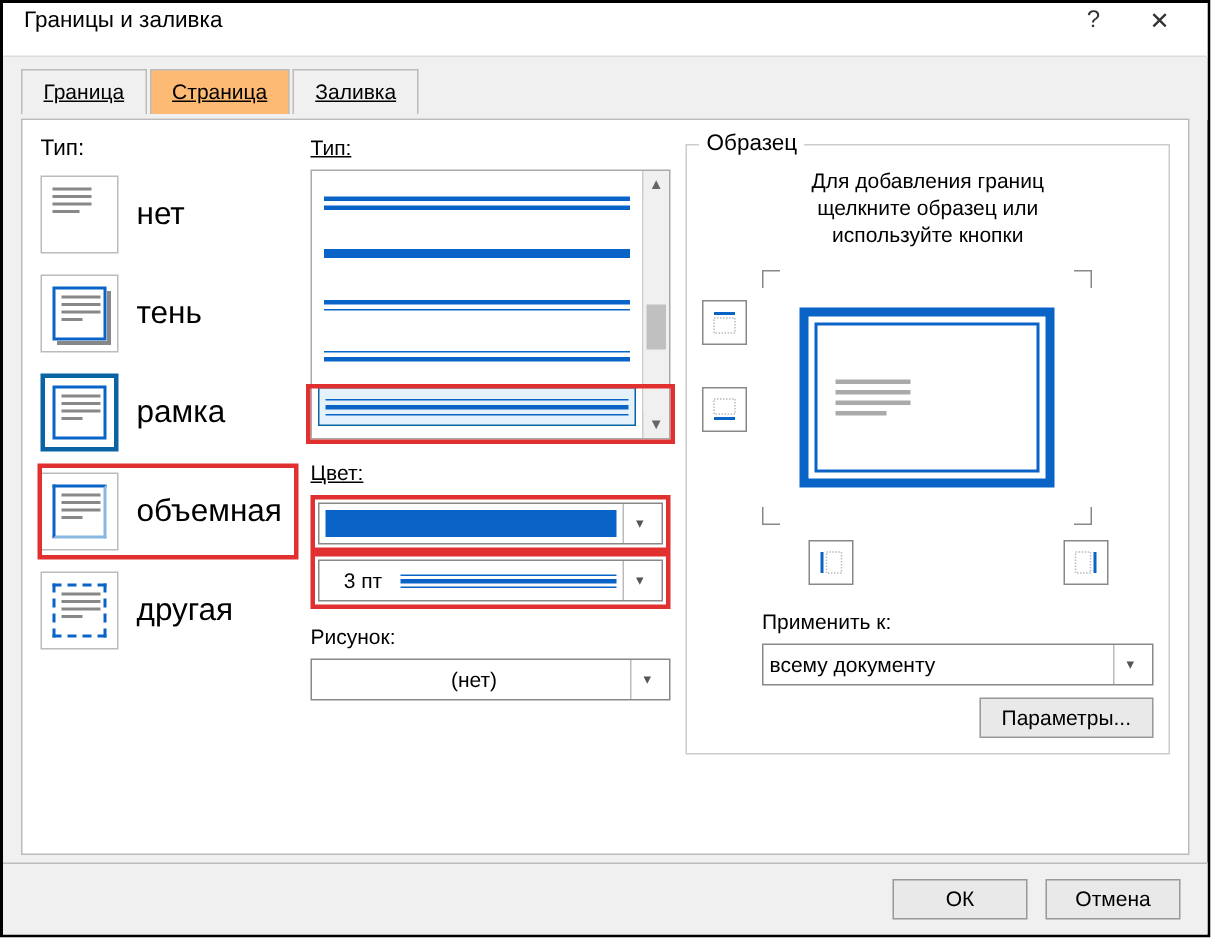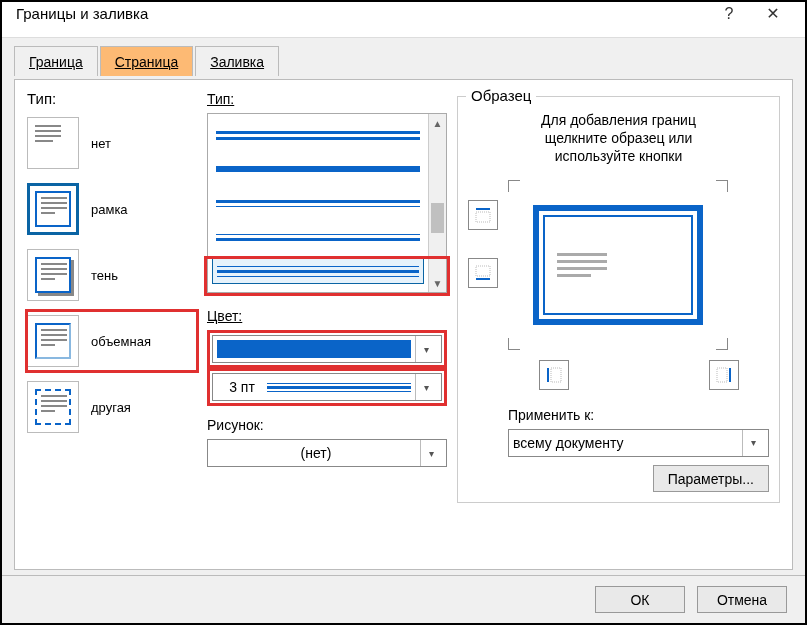--- a/index.html
+++ b/index.html
@@ -42,21 +42,21 @@
   .type-option {
     display: flex; align-items: center; gap: 12px; height: 60px; cursor: pointer;
     margin-bottom: 6px;
   }
   .type-icon {
     width: 52px; height: 52px; border: 1px solid #bbb; background: #fff;
     display: flex; align-items: center; justify-content: center;
   }
   .type-option.selected .type-icon { border: 3px solid #0a64a4; }
   .type-icon-inner { width: 36px; height: 36px; display: block; }
-  .type-label { font-size: 13px; }
+  .type-label { font-size: 21px; }
 
   
   .style-list {
     border: 1px solid #aaa; height: 180px; background: #fff; position: relative;
     display: flex; flex-direction: column; overflow: hidden;
   }
   .style-scroll {
     position: absolute; right: 0; top: 0; bottom: 0; width: 18px;
     background: #f0f0f0; border-left: 1px solid #ccc; display: flex; flex-direction: column;
   }
@@ -176,46 +176,46 @@
                 <i></i>
                 <i></i>
                 <i></i>
                 <i style="width:18px"></i>
               </span>
             </span>
         </div>
         <span class="type-label">нет</span>
       </div>
 
+      <div class="type-option">
+        <div class="type-icon">
+          <span class="type-icon-inner box-shadow">
+              <span class="mini-lines">
+                <i></i>
+                <i></i>
+                <i></i>
+                <i style="width:14px"></i>
+              </span>
+            </span>
+        </div>
+        <span class="type-label">тень</span>
+      </div>
+
       <div class="type-option selected">
         <div class="type-icon">
           <span class="type-icon-inner box-border">
               <span class="mini-lines">
                 <i></i>
                 <i></i>
                 <i></i>
                 <i style="width:14px"></i>
               </span>
             </span>
         </div>
         <span class="type-label">рамка</span>
-      </div>
-
-      <div class="type-option">
-        <div class="type-icon">
-          <span class="type-icon-inner box-shadow">
-              <span class="mini-lines">
-                <i></i>
-                <i></i>
-                <i></i>
-                <i style="width:14px"></i>
-              </span>
-            </span>
-        </div>
-        <span class="type-label">тень</span>
       </div>
 
       <div class="type-option highlighted">
         <div class="type-icon">
           <span class="type-icon-inner box-3d">
               <span class="mini-lines">
                 <i></i>
                 <i></i>
                 <i></i>
                 <i style="width:14px"></i>

